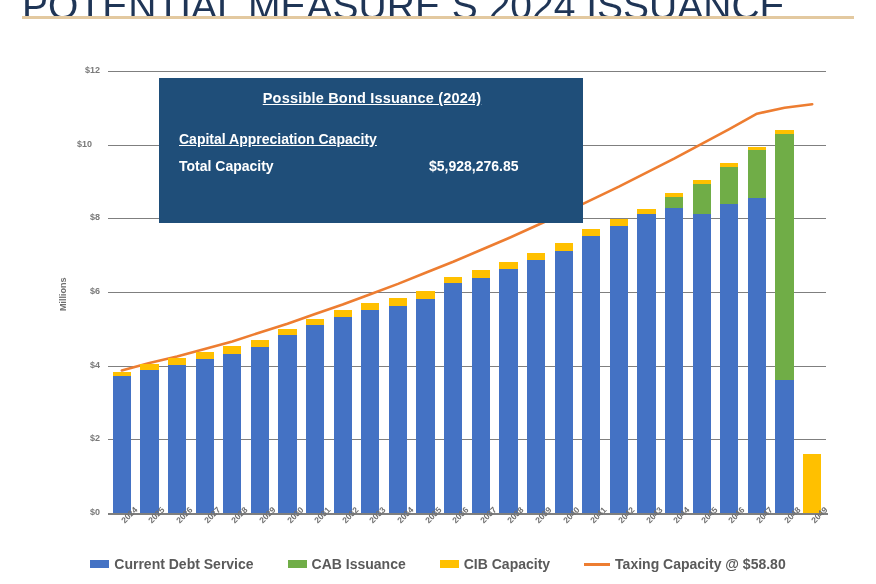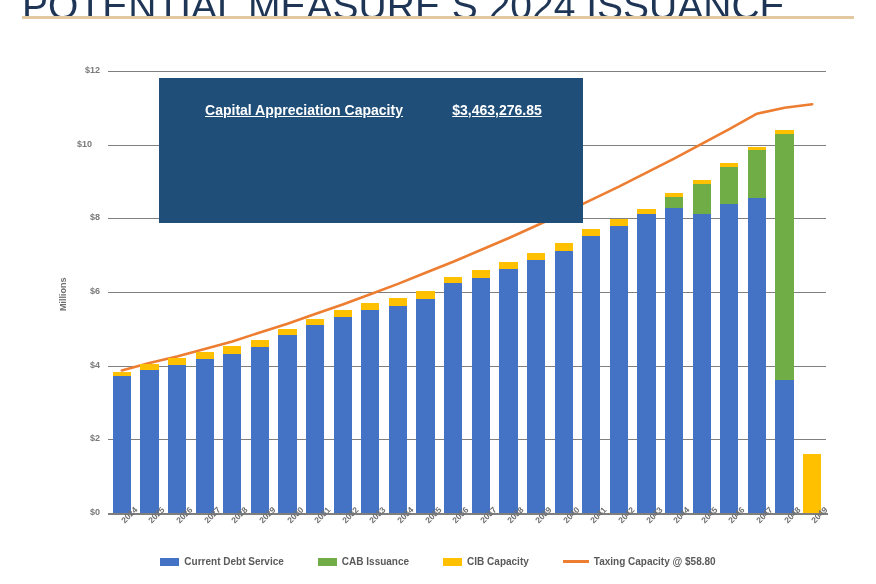--- a/index.html
+++ b/index.html
@@ -60,31 +60,31 @@
     position: absolute; left: 159px; top: 78px; width: 424px; height: 145px;
     background: #1f4e79; color: #ffffff; padding: 8px 18px 8px 20px;
   }
   #info-title {
     text-align: center; font-size: 14.5px; font-weight: 700;
     text-decoration: underline; padding: 4px 0 9px 0; letter-spacing: .2px;
   }
   .info-row { display: flex; align-items: baseline; padding: 5px 0 6px 0; }
   .info-label { font-size: 14px; font-weight: 700; flex: 0 0 250px; }
   .info-value { font-size: 14px; font-weight: 700; text-align: left; flex: 1 1 auto; }
-  .underlined { text-decoration: underline; text-align: center; }
+  .underlined { text-decoration: underline; }
 
   
   #legend {
     position: absolute; left: 0; top: 556px; width: 876px;
     display: flex; justify-content: center; align-items: center; gap: 34px;
   }
   .legend-item { display: flex; align-items: center; gap: 5px; }
   .legend-swatch { width: 19px; height: 8px; }
   .legend-line { width: 26px; height: 3px; background: #ed7d31; }
-  .legend-label { font-size: 10px; color: #5a5a5a; font-weight: 700; white-space: nowrap; }
+  .legend-label { font-size: 14px; color: #5a5a5a; font-weight: 700; white-space: nowrap; }
 </style>
 </head>
 <body>
 
 <div id="slide">
 
   <div id="title-block">
     <div id="slide-title">POTENTIAL MEASURE S 2024 ISSUANCE</div>
     <div id="title-rule"></div>
   </div>
@@ -252,28 +252,30 @@
         <div class="xtick" style="left: 671.115px;">2044</div>
         <div class="xtick" style="left: 698.731px;">2045</div>
         <div class="xtick" style="left: 726.346px;">2046</div>
         <div class="xtick" style="left: 753.962px;">2047</div>
         <div class="xtick" style="left: 781.577px;">2048</div>
         <div class="xtick" style="left: 809.192px;">2049</div>
       </div>
   </div>
 
   <div id="info-box">
+    <div id="info-title">Possible Bond Issuance (2024)</div>
     <div id="info-rows">
         <div class="info-row">
         </div>
         <div class="info-row">
           <div class="info-label underlined">Capital Appreciation Capacity</div>
-          <div class="info-value underlined">$3,463,276.85</div>
         </div>
         <div class="info-row">
+          <div class="info-label">Total Capacity</div>
+          <div class="info-value">$5,928,276.85</div>
         </div>
       </div>
   </div>
 
   <div id="legend">
       <div class="legend-item">
         <div class="legend-swatch" style="background: rgb(68, 114, 196);"></div>
         <div class="legend-label">Current Debt Service</div>
       </div>
       <div class="legend-item">

